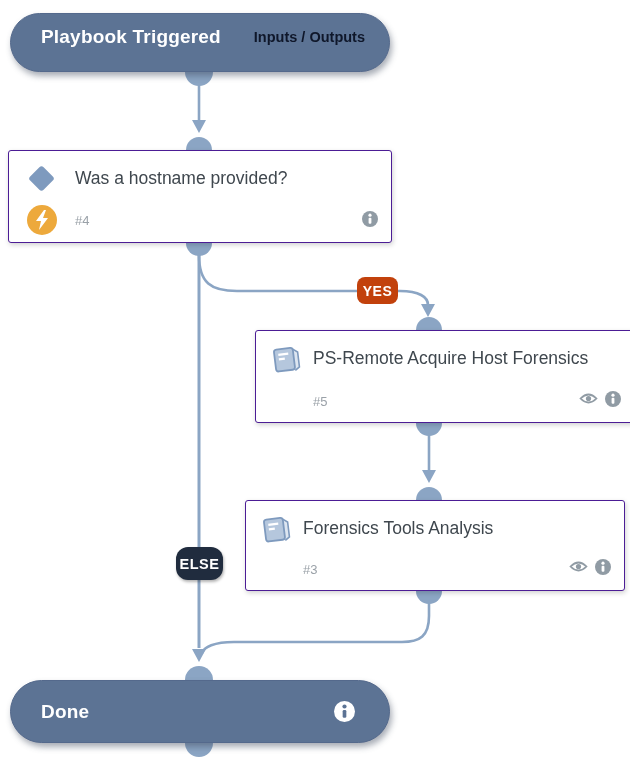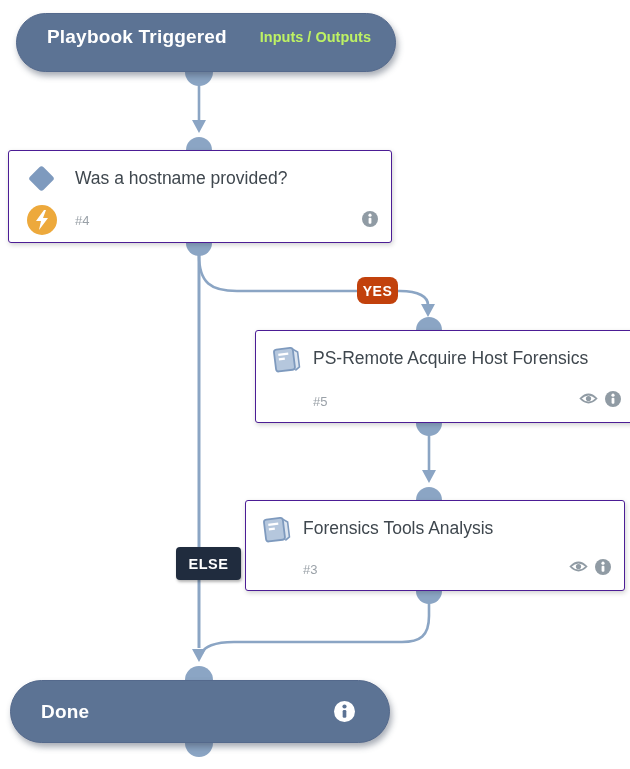--- a/index.html
+++ b/index.html
@@ -9,24 +9,24 @@
   }
   #edge-layer{position:absolute;left:0;top:0;z-index:1;}
 
   
   .pill{
     position:absolute;z-index:2;background:#5c7394;border:1px solid #54698c;
     box-shadow:2px 4px 6px rgba(60,70,90,.45);
     display:flex;align-items:center;justify-content:space-between;
     color:#fff;box-sizing:border-box;
   }
-  .pill-trigger{left:16px;top:13px;width:380px;height:59px;border-radius:30px;padding:0 24px 12px 30px;}
+  .pill-trigger{left:10px;top:13px;width:380px;height:59px;border-radius:30px;padding:0 24px 12px 30px;}
   .pill-done{left:10px;top:680px;width:380px;height:63px;border-radius:32px;padding:0 34px 0 30px;}
   .pill-title{font-size:19px;font-weight:700;letter-spacing:.2px;}
-  .pill-link{font-size:14.5px;font-weight:600;color:#bef264;}
+  .pill-link{font-size:14.5px;font-weight:600;color:#0f172a;}
 
   
   .card{
     position:absolute;z-index:2;background:#ffffff;border:1px solid #4c1d95;border-radius:3px;
     box-shadow:1px 2px 5px rgba(0,0,0,.18);box-sizing:border-box;
   }
   .card-condition{left:8px;top:150px;width:384px;height:93px;}
   .card-ps{left:255px;top:330px;width:380px;height:93px;}
   .card-forensics{left:245px;top:500px;width:380px;height:91px;}
   .card-title{position:absolute;left:66px;top:17px;font-size:17.5px;color:#3f474e;white-space:nowrap;}
@@ -46,21 +46,21 @@
   .book{position:absolute;left:15px;top:14px;}
   .eye{position:absolute;right:36px;bottom:13px;}
 
   .info-gray{position:absolute;right:13px;bottom:11px;}
   
   .edge-badge{
     position:absolute;z-index:3;display:flex;align-items:center;justify-content:center;
     color:#fff;font-weight:700;border-radius:8px;
   }
   .badge-yes{left:357px;top:277px;width:41px;height:27px;background:#c2410c;font-size:14px;letter-spacing:.5px;}
-  .badge-else{left:176px;top:547px;width:65px;height:33px;background:#202c3e;font-size:14.5px;letter-spacing:.5px;border-radius:4px;box-shadow:1px 2px 3px rgba(0,0,0,.3);}
+  .badge-else{left:176px;top:547px;width:47px;height:33px;background:#202c3e;font-size:14.5px;letter-spacing:.5px;border-radius:12px;box-shadow:1px 2px 3px rgba(0,0,0,.3);}
 
   .done-info{display:flex;align-items:center;justify-content:center;}
 </style>
 </head>
 <body>
 
 <div id="canvas">
 
   <svg id="edge-layer" width="630" height="769" viewBox="0 0 630 769">
     <g stroke="#8ba5c4" stroke-width="2.6" fill="none">

